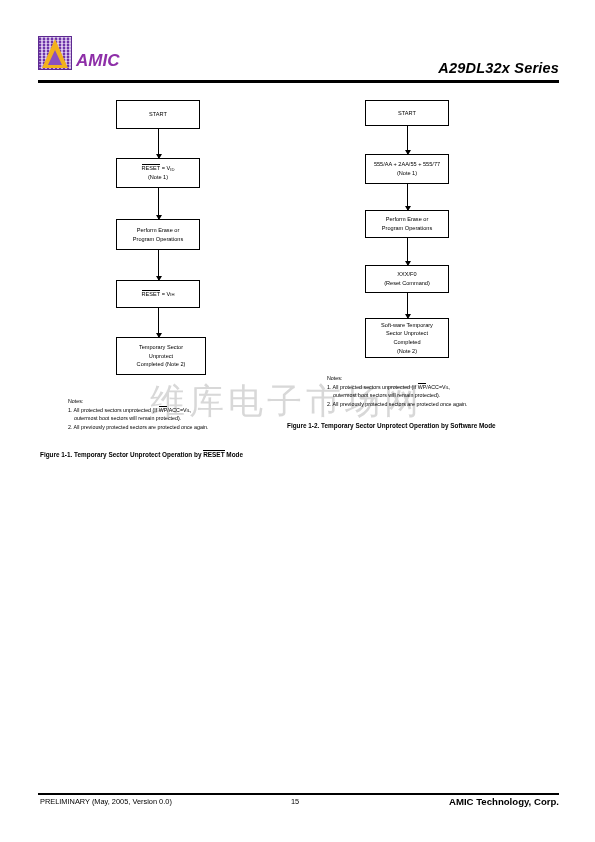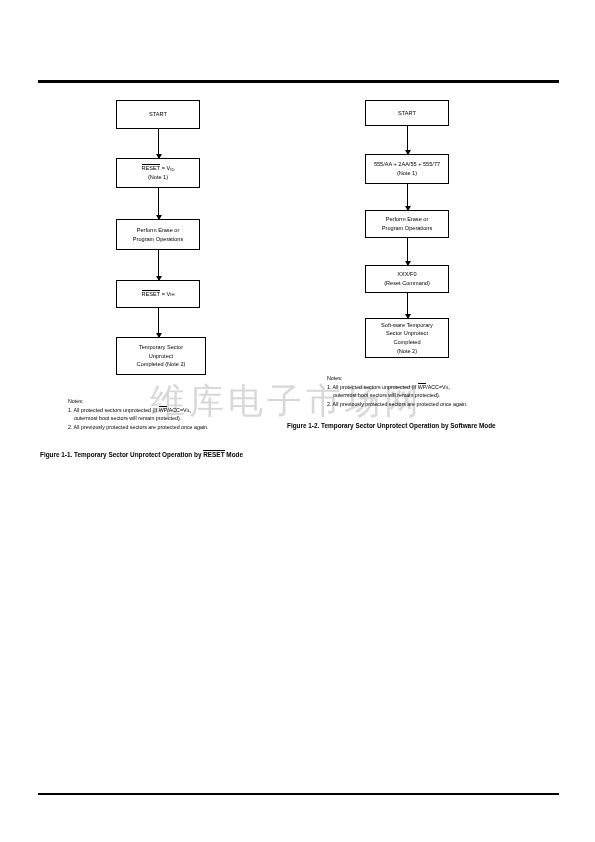--- a/index.html
+++ b/index.html
@@ -229,20 +229,30 @@
     font-weight: bold;
   }
 </style>
 </head>
 <body>
 
 <div class="page">
 
   <div class="watermark">维库电子市场网</div>
 
+  <div class="header">
+    <div class="logo-wrap">
+      <div class="logo-mark">
+        <div class="logo-a"></div>
+        <div class="logo-a-hole"></div>
+      </div>
+      <div class="logo-text">AMIC</div>
+    </div>
+    <div class="header-title">A29DL32x Series</div>
+  </div>
   <div class="header-rule"></div>
 
   <div class="flow" style="left:0; top:0; width:300px; height:400px;">
 
     <div class="fbox" style="left:116px; top:100px; width:84px; height:29px;">
       <span class="ln">START</span>
     </div>
     <div class="arrow" style="left:158px; top:129px; height:29px;"></div>
 
     <div class="fbox" style="left:116px; top:158px; width:84px; height:30px;">
@@ -316,14 +326,19 @@
   <div class="notes" style="left:327px; top:374px; width:240px;">
     <span class="nt-head">Notes:</span>
     <span class="nt-item"><span>1. All protected sectors unprotected (If </span><span class="ovl">WP</span><span>/ACC=V</span><span class="sub">IL</span><span>,</span></span>
     <span class="nt-cont">outermost boot sectors will remain protected).</span>
     <span class="nt-item">2. All previously protected sectors are protected once again.</span>
   </div>
 
   <div class="caption" style="left:287px; top:422px;">Figure 1-2. Temporary Sector Unprotect Operation by Software Mode</div>
 
   <div class="footer-rule"></div>
+  <div class="footer">
+    <div class="footer-left">PRELIMINARY  (May, 2005, Version 0.0)</div>
+    <div class="footer-page">15</div>
+    <div class="footer-right">AMIC Technology, Corp.</div>
+  </div>
 
 </div>
 
 </body></html>

